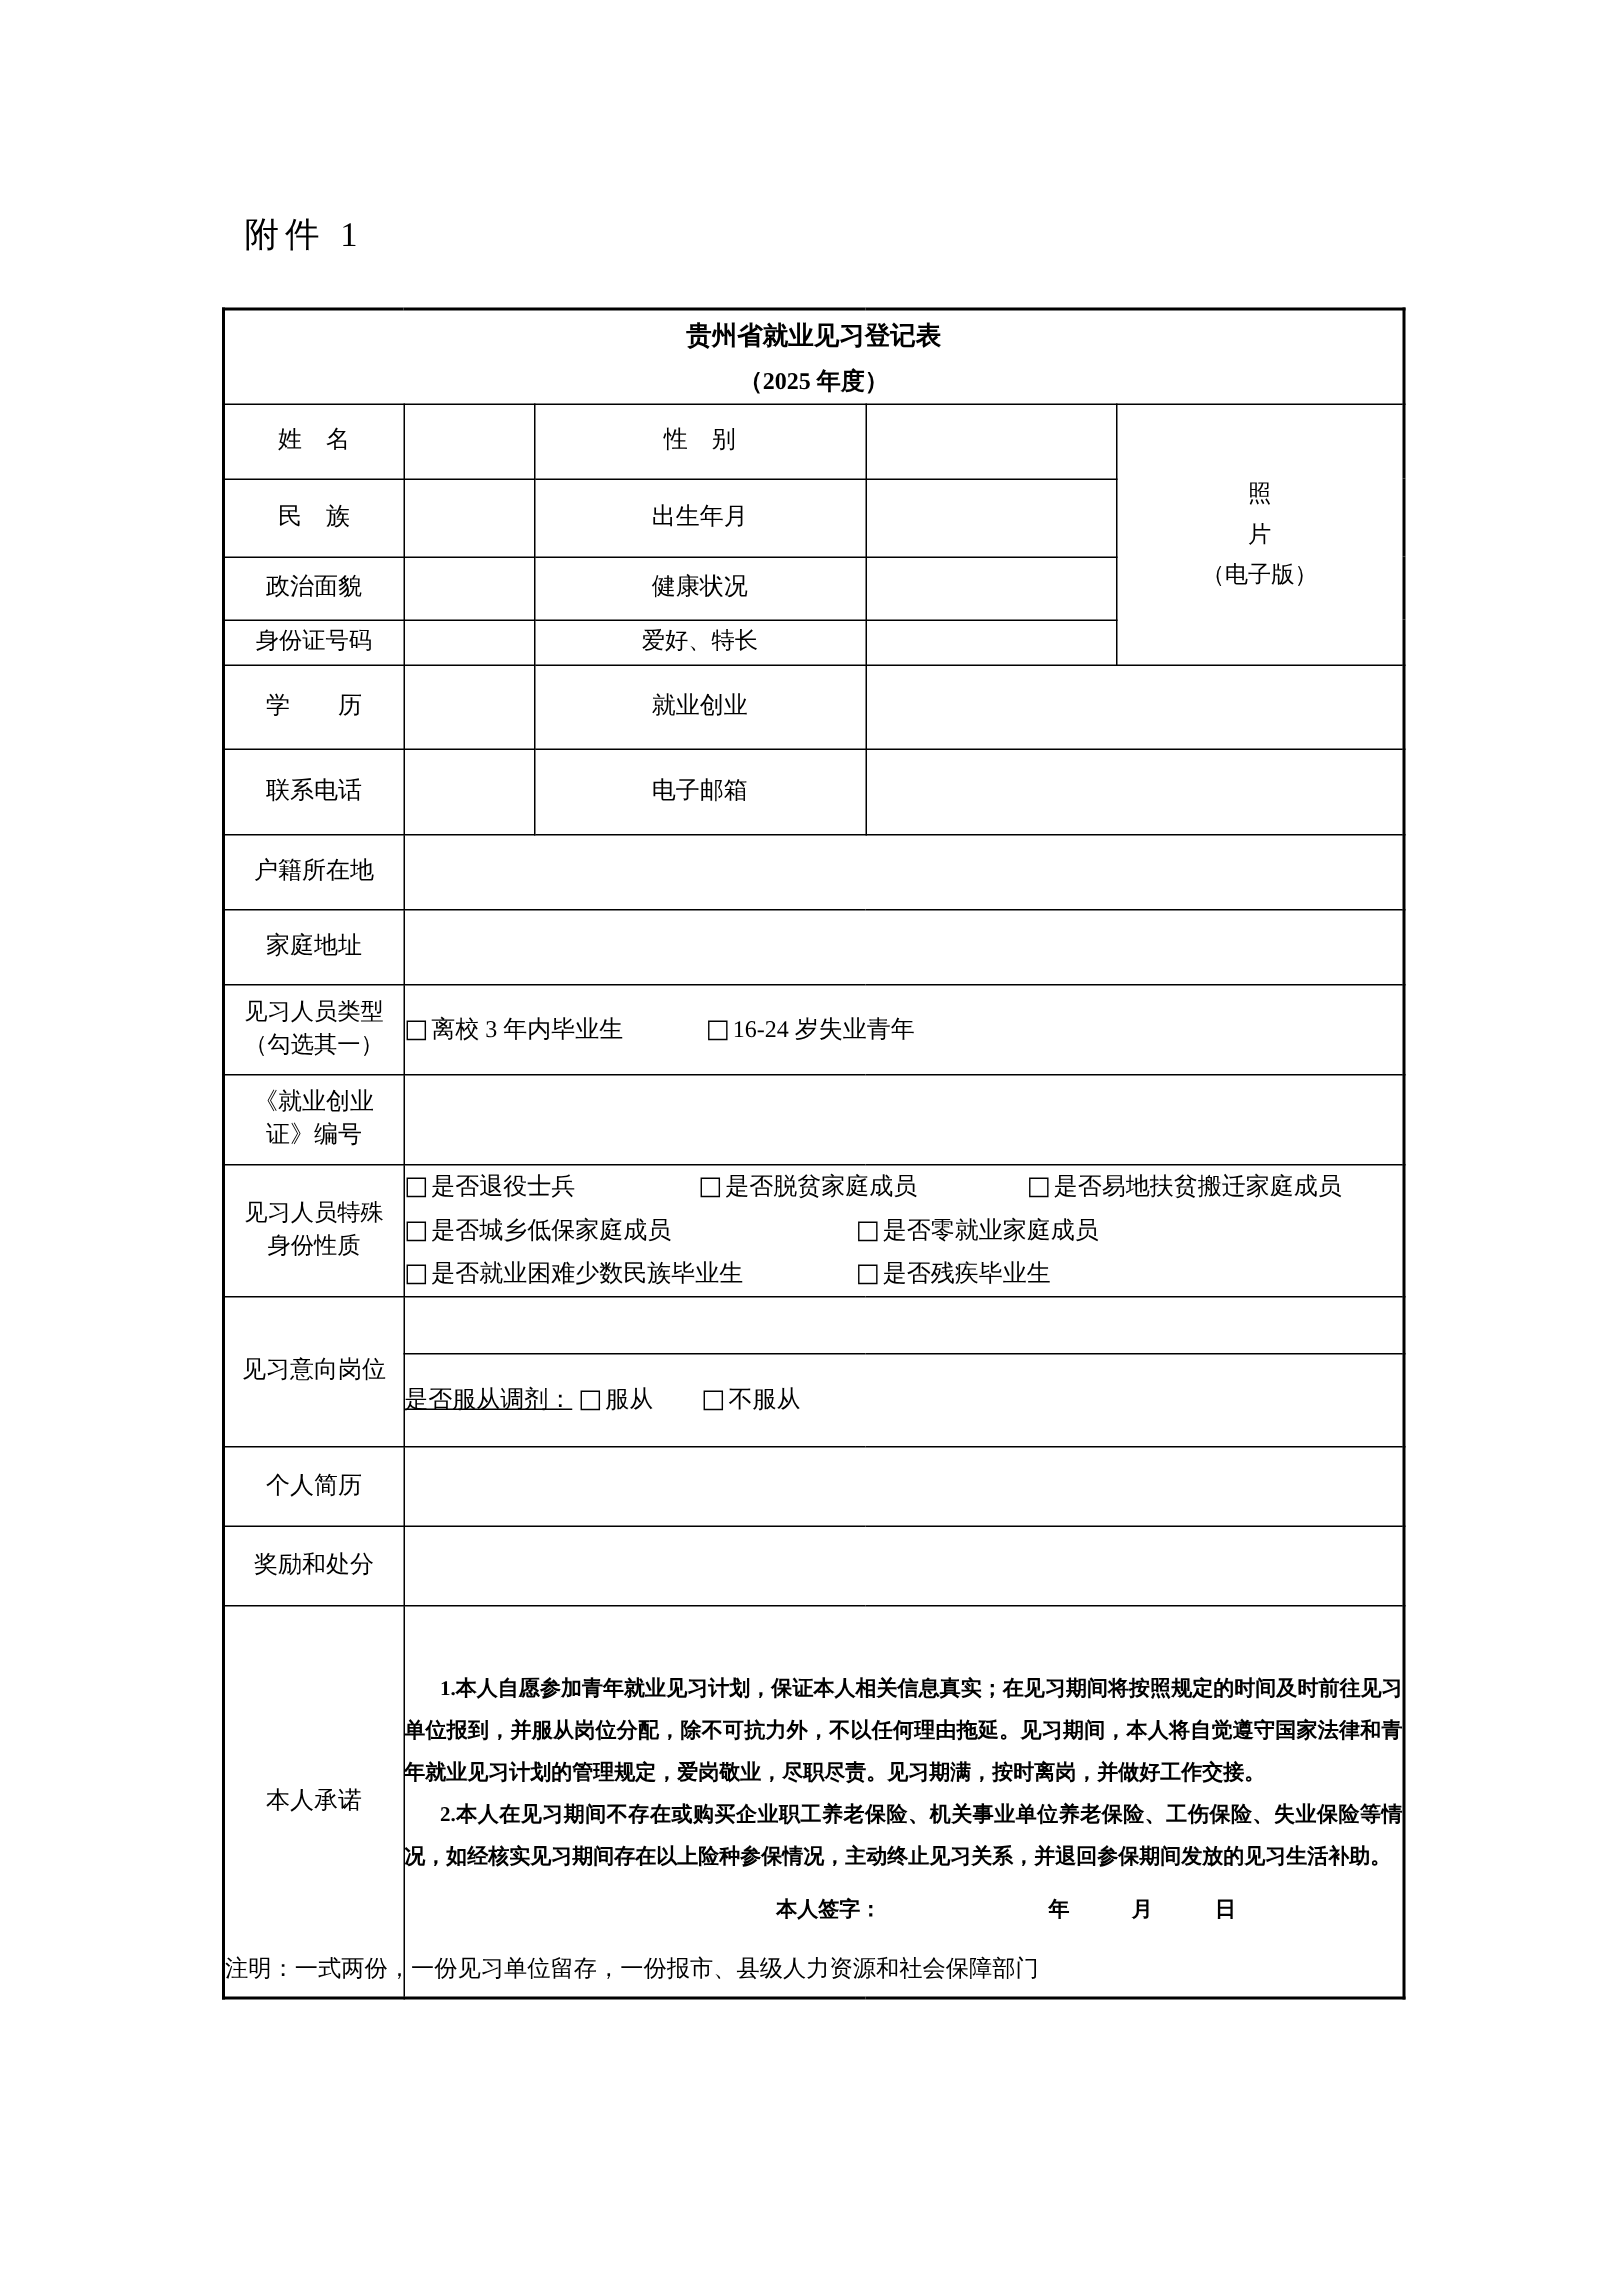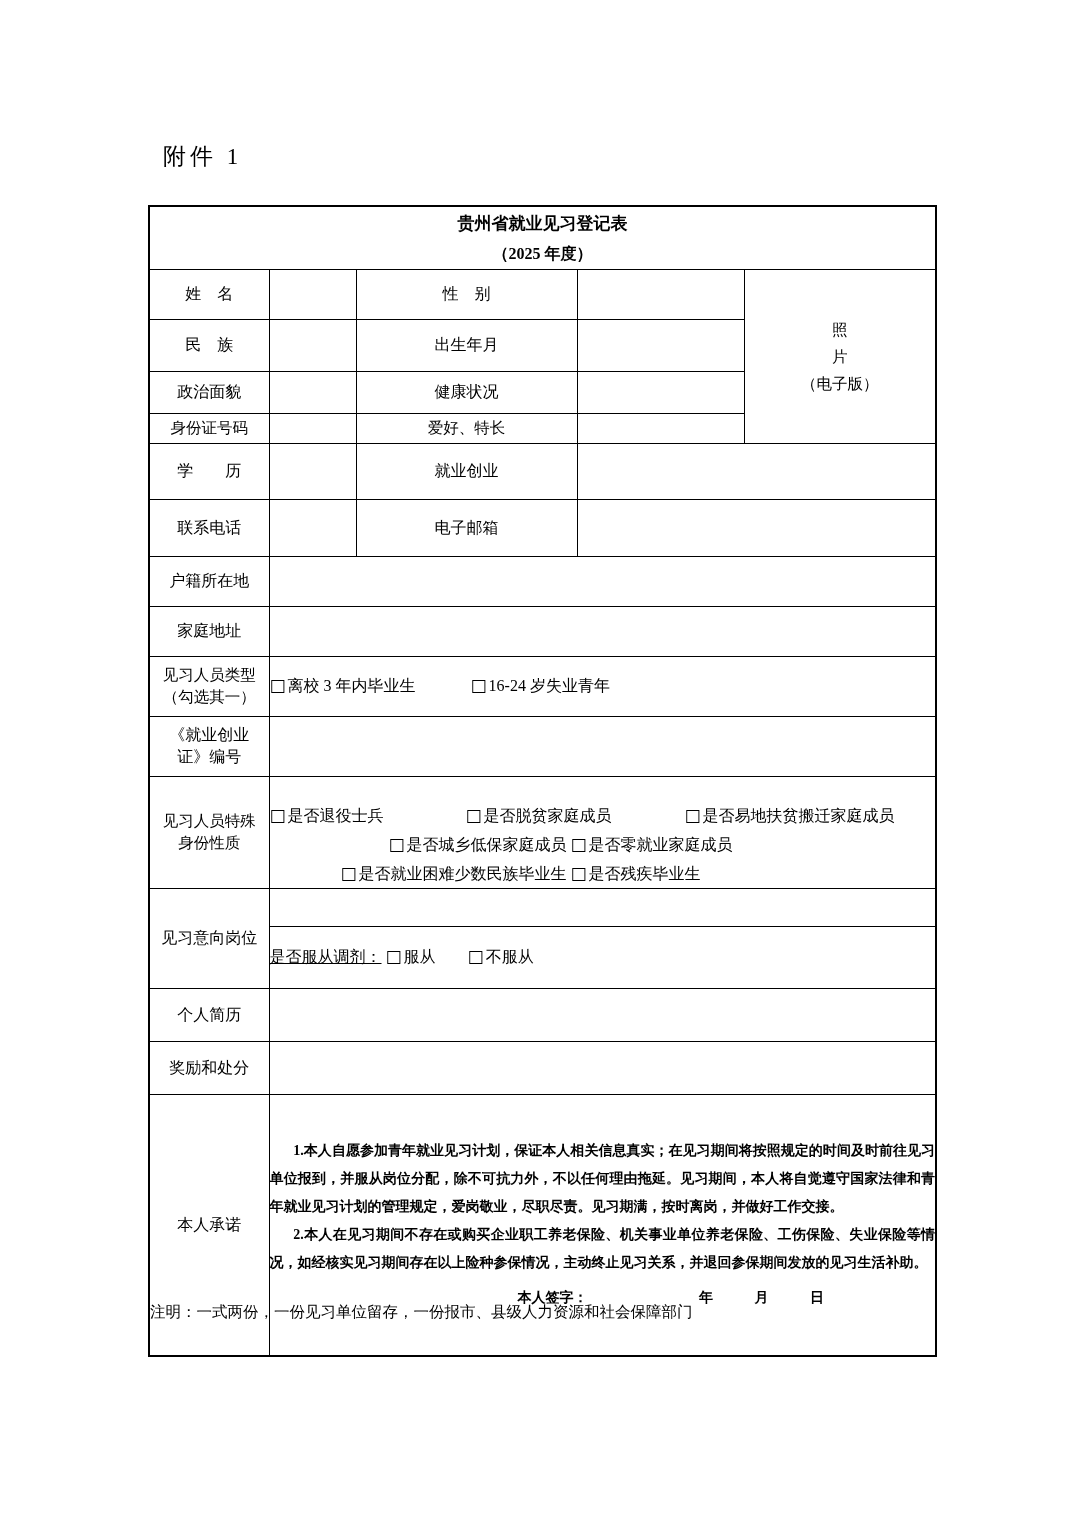--- a/index.html
+++ b/index.html
@@ -38,23 +38,23 @@
   .title-cell { text-align: center; font-weight: 700; font-size: 17px; }
   .title-cell .t1 { margin-top: 2px; }
   .title-cell .t2 { margin-top: 9px; font-size: 16px; }
   .lbl { text-align: center; line-height: 22px; }
   .lbl-sm { font-size: 15.5px; margin-left: 36px; }
   .photo-cell { text-align: center; font-size: 15.5px; line-height: 27px; }
   .opt-row { padding-left: 20px; }
   .opt { display: inline-block; }
   .cb { font-size: 17px; margin-right: 2px; font-family: "DejaVu Sans", sans-serif; }
   .w197 { min-width: 197px; }
-  .w192 { min-width: 192px; margin-top: 24px; }
+  .w192 { min-width: 192px; }
   .w215 { min-width: 215px; }
-  .w297 { min-width: 297px; text-align: right; }
+  .w297 { min-width: 297px; }
   .special-cell { padding: 6px 6px 6px 14px; }
   .special-line { line-height: 29px; white-space: nowrap; }
   .adjust-cell { padding-left: 12px; }
   .adjust-label { margin-right: 0; text-decoration: underline; }
   .adjust-opt { margin-right: 28px; }
   .commit-cell {
     vertical-align: top;
     padding: 13px 10px 0 10px;
     font-weight: 700;
     font-size: 14px;

